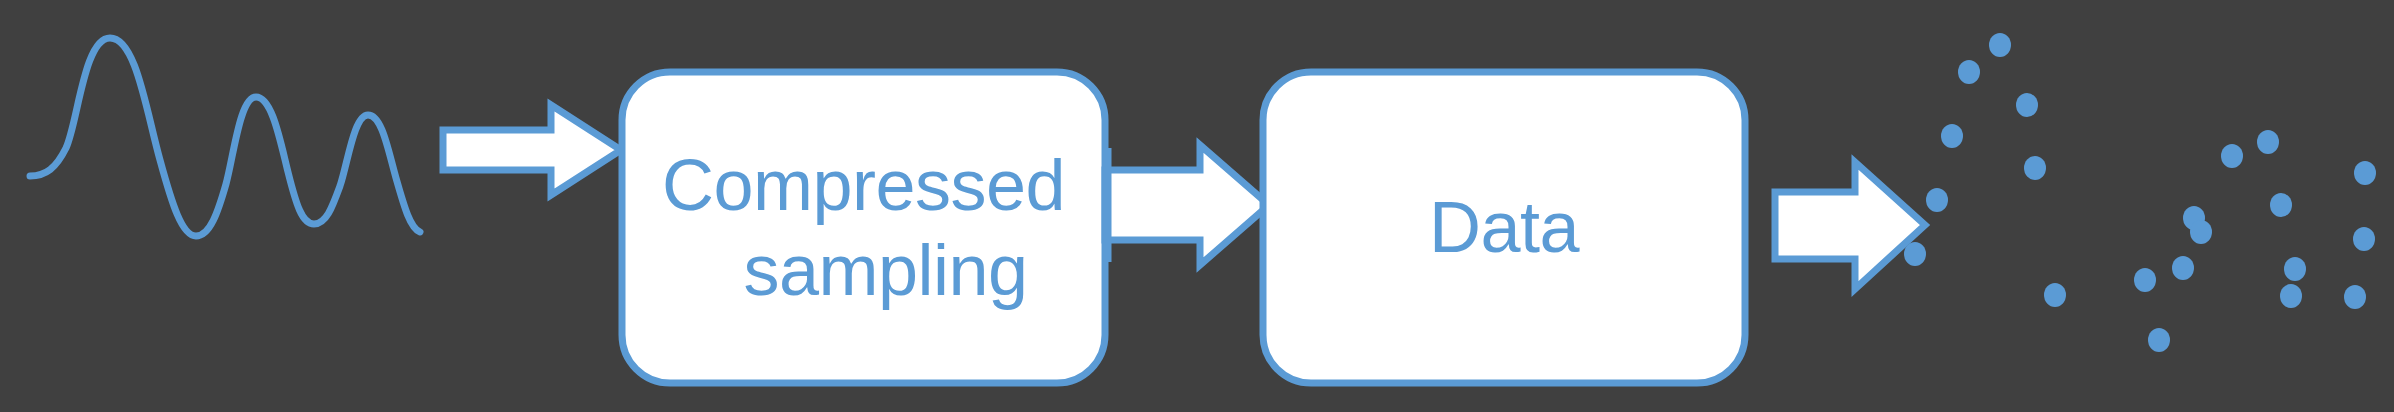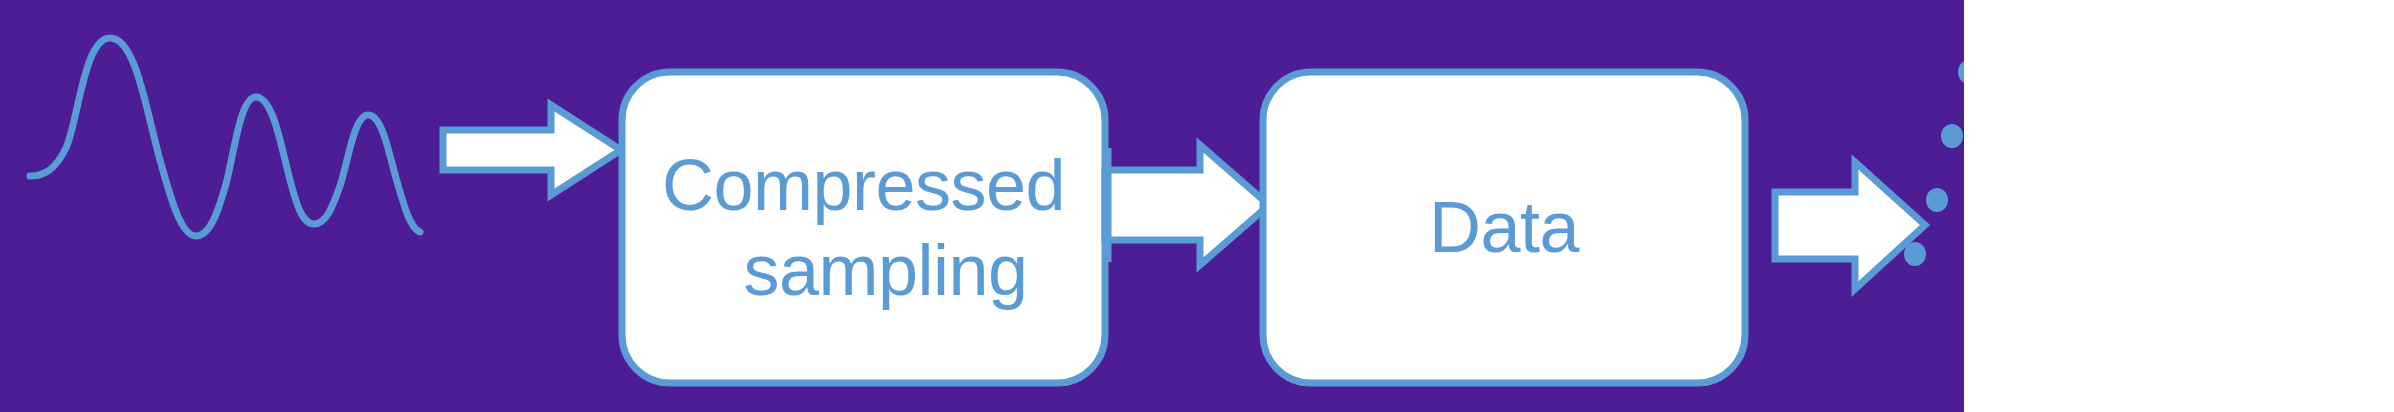--- a/index.html
+++ b/index.html
@@ -5,23 +5,23 @@
   html, body {
     margin: 0;
     padding: 0;
     background: #ffffff;
   }
   body {
     font-family: "Liberation Sans", sans-serif;
   }
   #diagram-root {
     position: relative;
-    width: 1964px;
+    width: 2394px;
     height: 412px;
-    background: #4c1d95;
+    background: #404040;
     overflow: hidden;
   }
   #diagram-svg {
     position: absolute;
     left: 0;
     top: 0;
     width: 2394px;
     height: 412px;
     display: block;
   }

